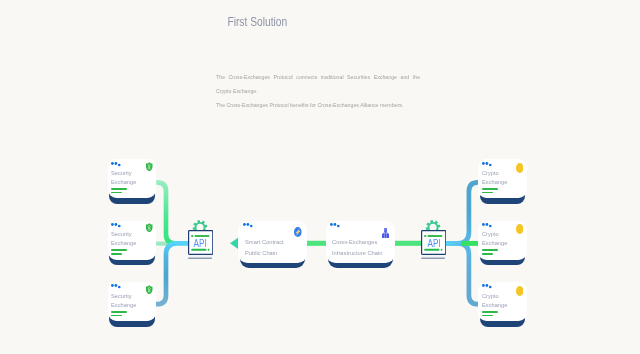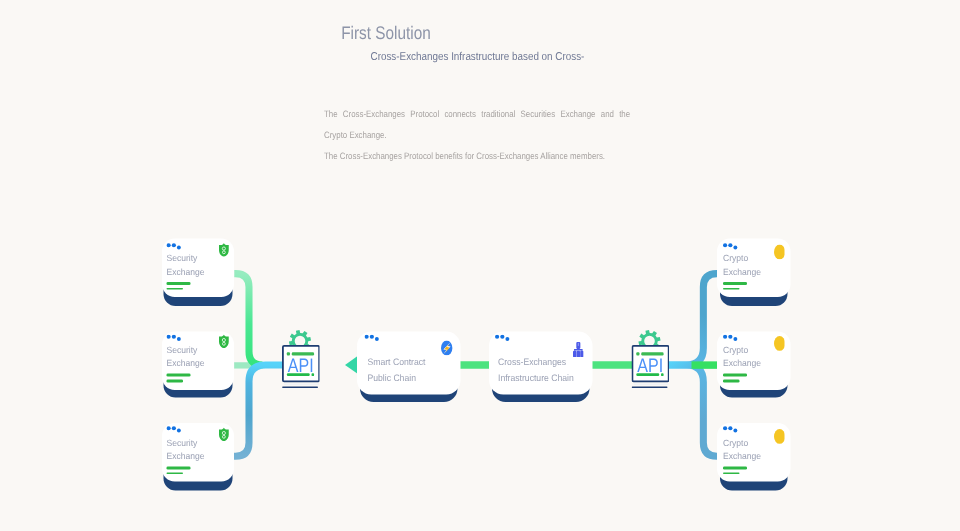--- a/index.html
+++ b/index.html
@@ -69,32 +69,31 @@
   .chain .label{
     position:absolute;left:6.9px;top:15.9px;
     font-size:6.25px;color:#9ba1b4;line-height:10.5px;
   }
   .chain .label span{display:block;transform:scaleX(.92);transform-origin:0 50%;}
   .chain .badge{position:absolute;line-height:0;font-size:0;}
 
   .api{position:absolute;width:25.4px;height:38.5px;line-height:0;font-size:0;}
   .apitext{
     position:absolute;left:0;width:100%;text-align:center;
-    font-size:13px;color:#4b90f7;font-weight:400;line-height:11px;
+    font-size:10px;color:#4b90f7;font-weight:400;line-height:11px;
   }
   .apitext span{display:inline-block;transform:scaleX(.82);}
 </style>
 </head>
 <body>
 
 <div class="page">
 
   <div class="title"><span>First Solution</span></div>
   <div class="subtitle">
-    <div><span>Cross-Exchanges Infrastructure based on Cross-</span></div>
   </div>
   <div class="para">
     <div><span>The Cross-Exchanges Protocol connects traditional Securities Exchange and the</span></div>
     <div><span>Crypto Exchange.</span></div>
     <div><span>The Cross-Exchanges Protocol benefits for Cross-Exchanges Alliance members.</span></div>
   </div>
 
   <div class="diagram">
 
   <svg class="lines" viewBox="0 0 640 354">

